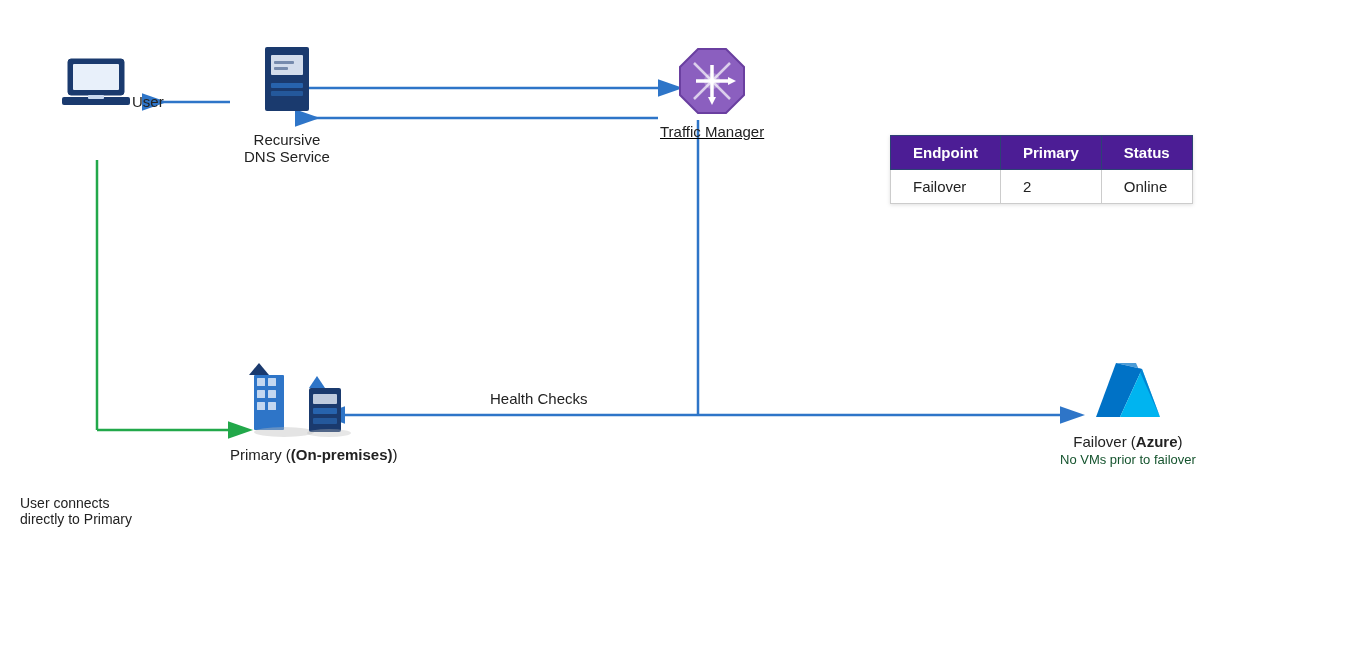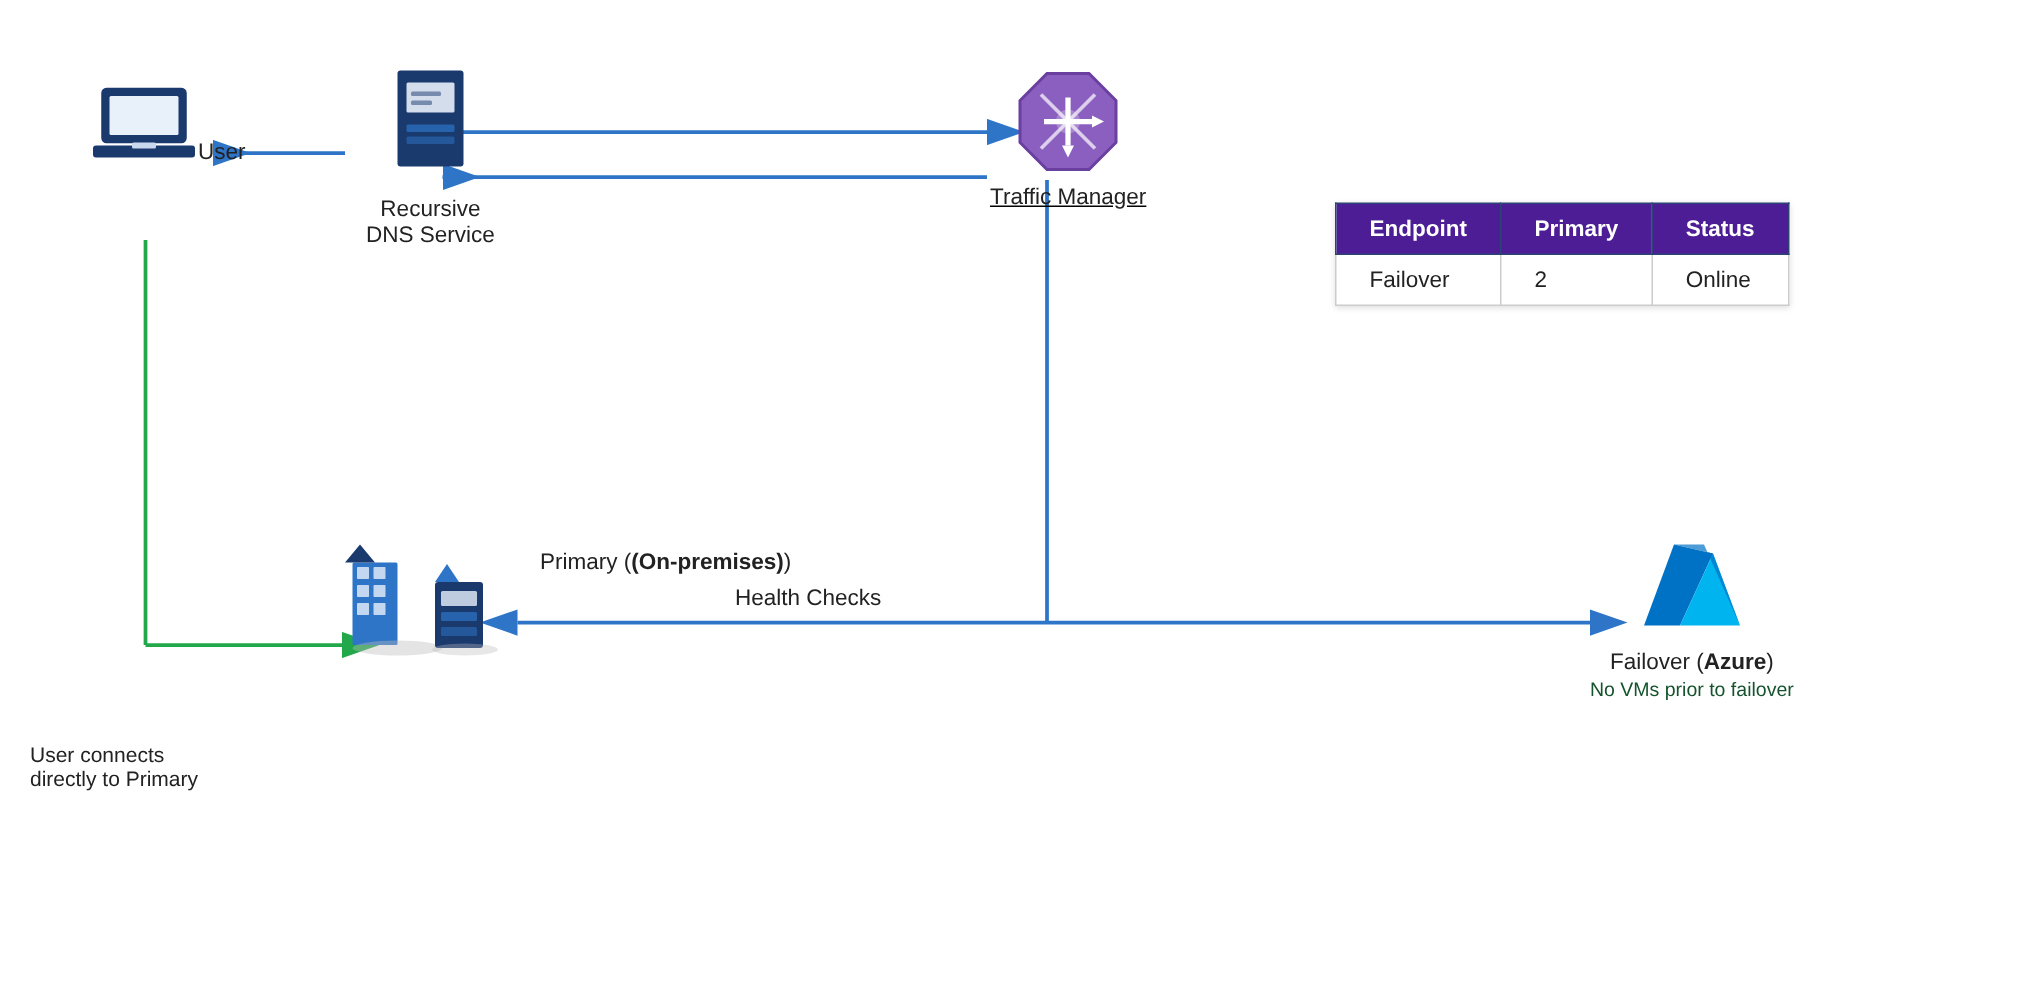--- a/index.html
+++ b/index.html
@@ -46,21 +46,22 @@
       flex-direction: column;
       align-items: center;
       text-decoration: underline;
     }
 
     .icon-primary {
       position: absolute;
       left: 230px;
       top: 360px;
       display: flex;
-      align-items: flex-start;
+      flex-direction: column;
+      align-items: center;
     }
 
     .icon-failover {
       position: absolute;
       left: 1060px;
       top: 355px;
       display: flex;
       flex-direction: column;
       align-items: center;
     }

